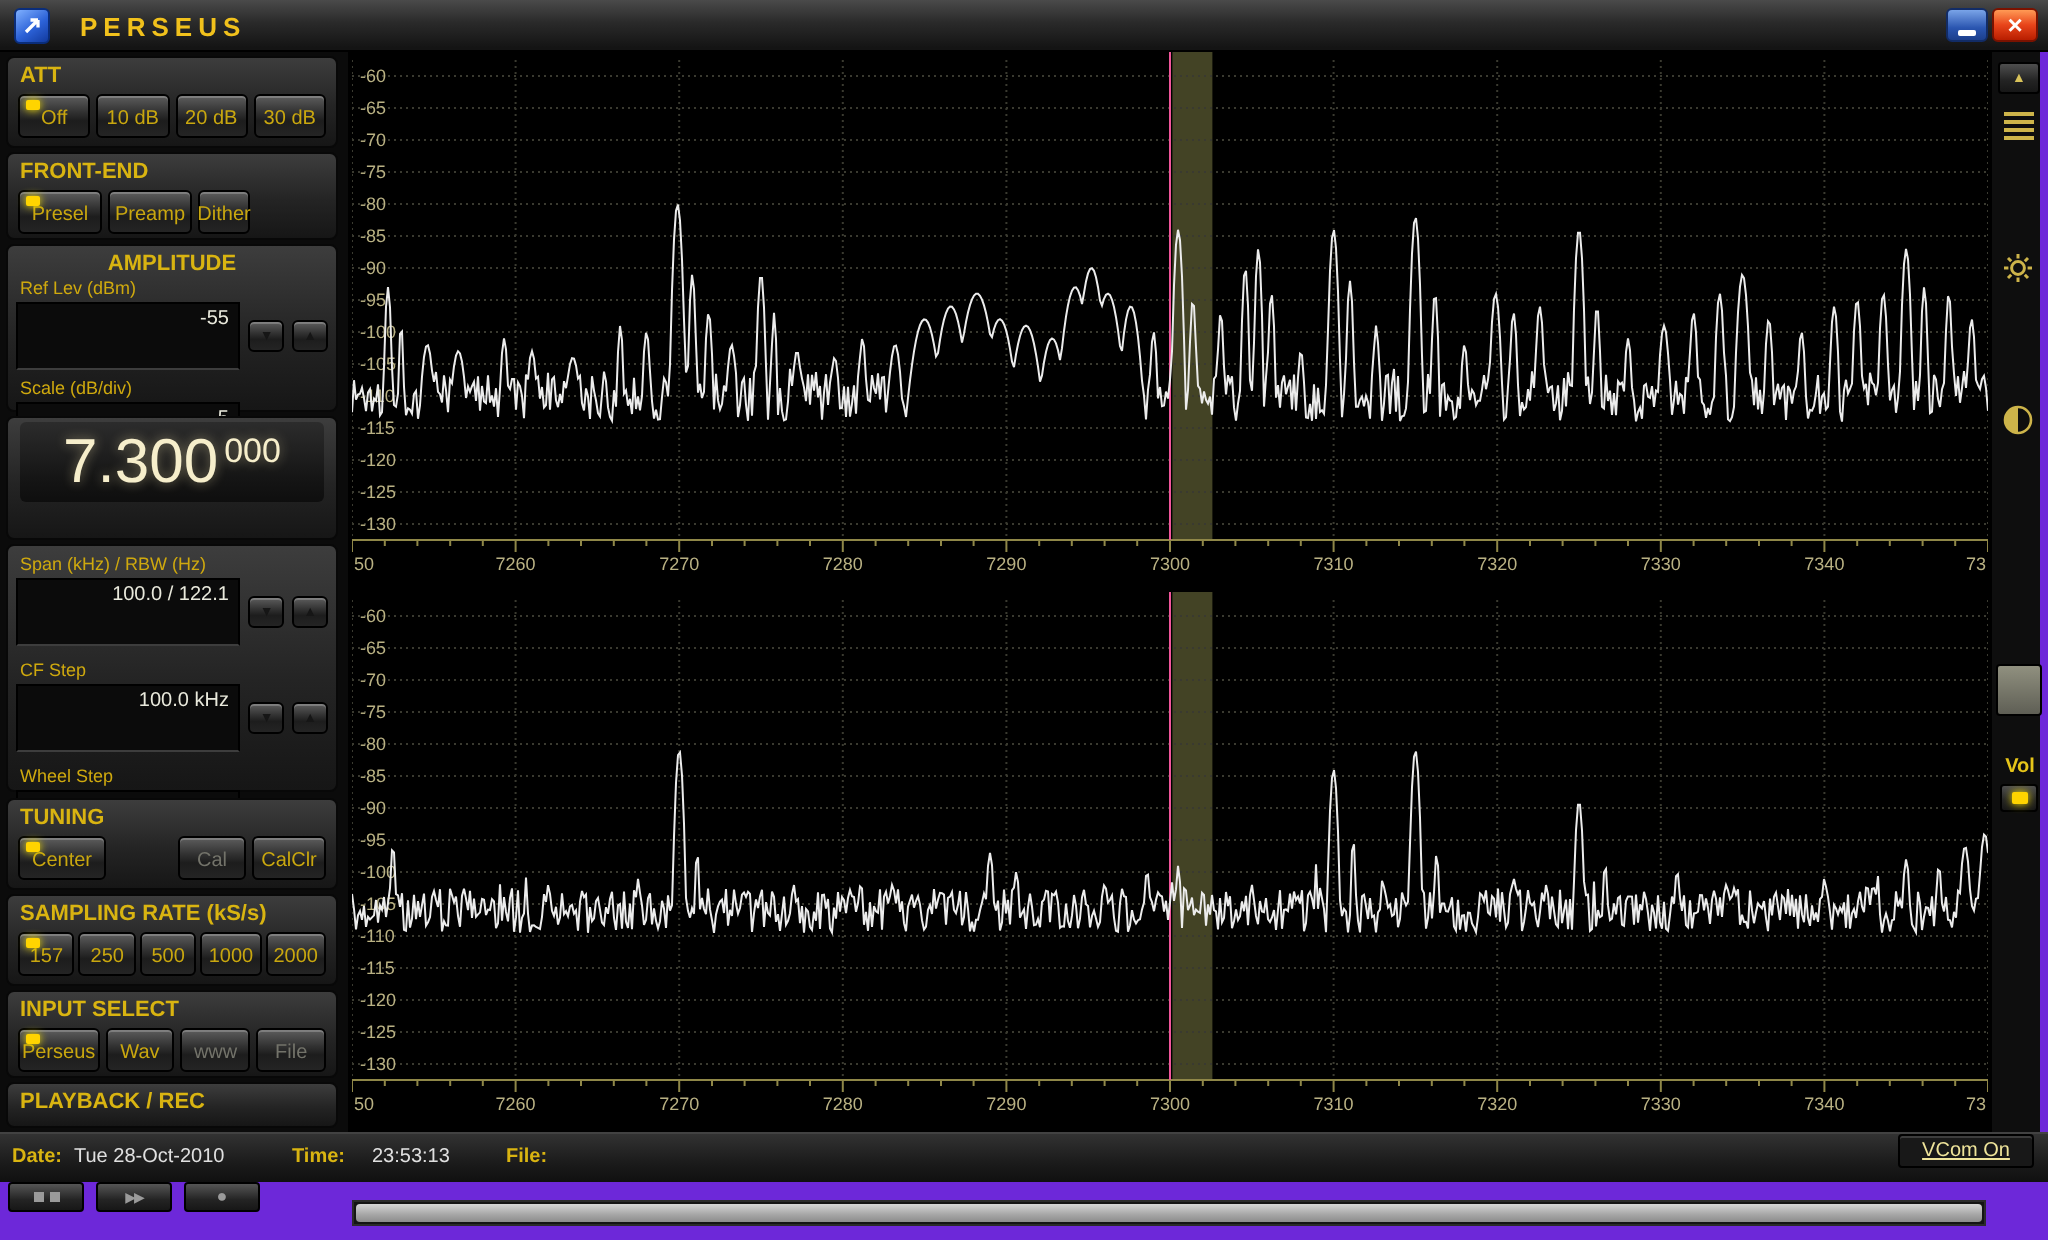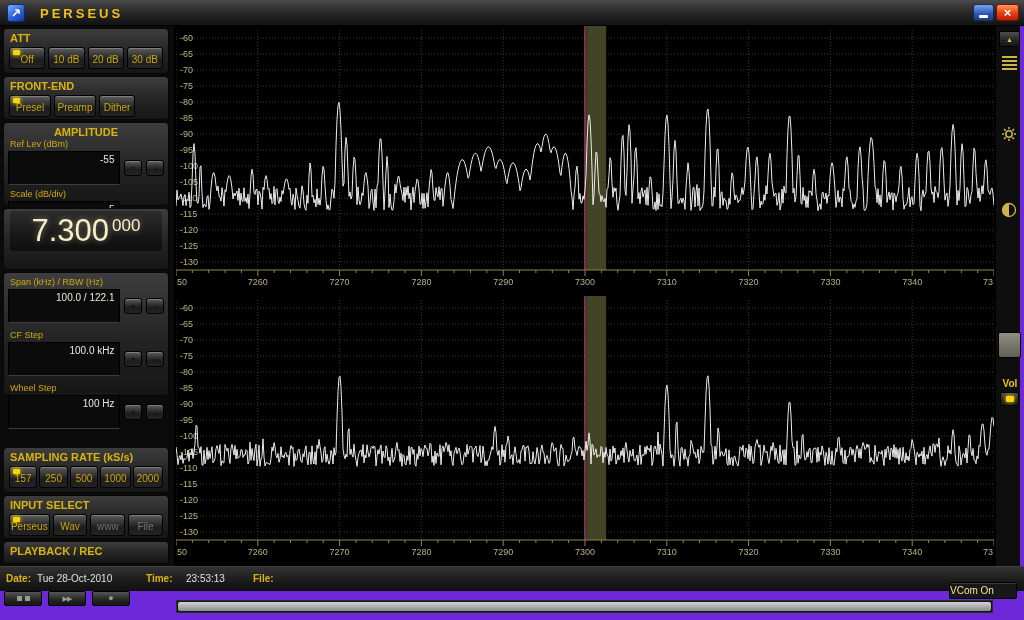--- a/index.html
+++ b/index.html
@@ -79,23 +79,23 @@
   .rt-vol-btn{position:absolute;left:4px;top:366px;width:19px;height:14px;
     background:linear-gradient(#4e4e4e,#232323 60%,#171717);border:1px solid #000;
     border-radius:2px;display:flex;align-items:center;justify-content:center;}
   .rt-vol-btn .led2{width:8px;height:6px;background:#ffd400;box-shadow:0 0 4px #ffe800;border-radius:1px;}
 
   
   .statusbar{position:absolute;left:0;top:566px;width:1024px;height:25px;
     background:linear-gradient(#323232,#1b1b1b 60%,#101010);border-top:1px solid #424242;}
   .sb-label{position:absolute;top:6px;font-size:10px;font-weight:bold;color:#d9b411;}
   .sb-value{position:absolute;top:6px;font-size:10px;color:#e0e0e0;}
-  .vcom{position:absolute;right:7px;top:15px;width:68px;height:17px;border-radius:2px;
+  .vcom{position:absolute;right:7px;top:0;width:68px;height:17px;border-radius:2px;
     background:#181818;border:1px solid #000;box-shadow:inset 0 1px 0 #3c3c3c;
-    color:#efe49a;font-size:10px;line-height:16px;}
+    color:#efe49a;font-size:10px;text-align:center;line-height:16px;text-decoration:underline;}
   .transport{position:absolute;left:4px;top:591px;display:flex;gap:6px;}
   .tbtn{width:38px;height:15px;display:flex;align-items:center;justify-content:center;gap:3px;
     background:linear-gradient(#555,#242424 60%,#171717);border:1px solid #000;
     border-radius:2px;color:#9a9a9a;}
   .sq{width:5px;height:5px;background:#9a9a9a;}
   .play-glyph{font-size:7px;letter-spacing:-1px;}
   .rec-glyph{font-size:9px;line-height:9px;}
   .hscroll-track{position:absolute;left:176px;top:600px;width:817px;height:13px;
     background:#141414;border:1px solid #2b2b2b;}
   .hscroll-thumb{position:absolute;left:1px;top:1px;width:813px;height:9px;border-radius:2px;
@@ -143,21 +143,21 @@
   <div class="panel" style="top:76px;height:44px;">
     <div class="sec-label">FRONT-END</div>
     <div class="btn-row">
       <div class="btn sel" style="width:42px">
           <span class="led"></span>
           <span>Presel</span>
         </div>
       <div class="btn" style="width:42px">
           <span>Preamp</span>
         </div>
-      <div class="btn" style="width:36px">
+      <div class="btn" style="width:26px">
           <span>Dither</span>
         </div>
     </div>
   </div>
 
   <div class="panel" style="top:122px;height:84px;">
     <div class="sec-label center">AMPLITUDE</div>
     <div class="small-label" style="padding-top:0">Ref Lev (dBm)</div>
     <div class="field-row">
       <div class="field">-55</div>
@@ -192,20 +192,36 @@
       <div class="spin">▲</div>
     </div>
     <div class="small-label">Wheel Step</div>
     <div class="field-row">
       <div class="field">100 Hz</div>
       <div class="spin">▼</div>
       <div class="spin">▲</div>
     </div>
   </div>
 
+  <div class="panel" style="top:399px;height:46px;">
+    <div class="sec-label">TUNING</div>
+    <div class="btn-row">
+      <div class="btn sel" style="width:44px">
+          <span class="led"></span>
+          <span>Center</span>
+        </div>
+      <div class="spacer"></div>
+      <div class="btn dim" style="width:34px">
+          <span>Cal</span>
+        </div>
+      <div class="btn" style="width:37px">
+          <span>CalClr</span>
+        </div>
+    </div>
+  </div>
 
   <div class="panel" style="top:447px;height:46px;">
     <div class="sec-label">SAMPLING RATE (kS/s)</div>
     <div class="btn-row" style="gap:2px;">
       <div class="btn sel" style="width:29px">
           <span class="led"></span>
           <span>157</span>
         </div>
       <div class="btn" style="width:29px">
           <span>250</span>

